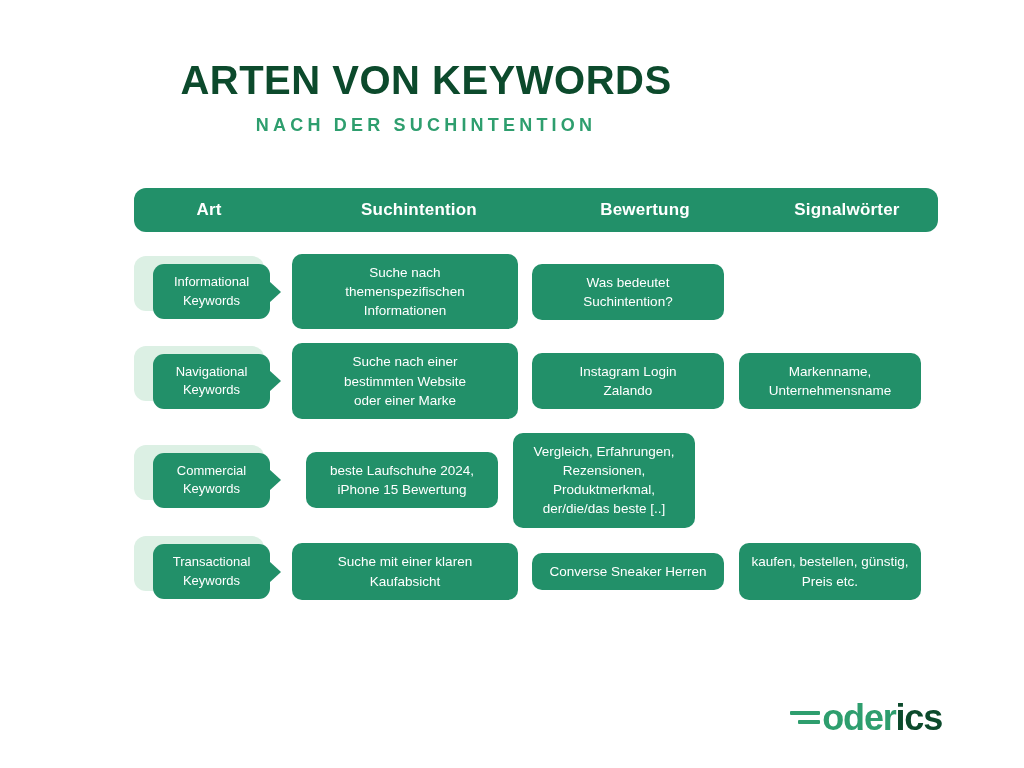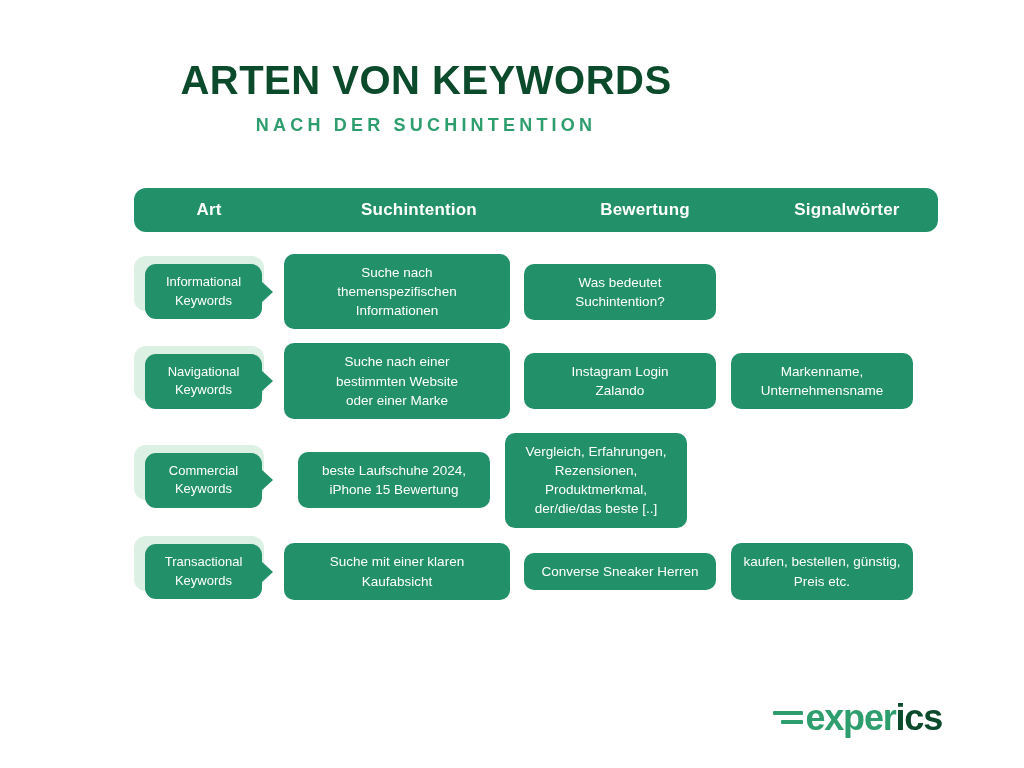--- a/index.html
+++ b/index.html
@@ -97,20 +97,21 @@
     position: relative;
   }
 
   
   .art-wrap {
     position: relative;
     width: 150px;
     flex: 0 0 150px;
     display: flex;
     align-items: center;
+    padding-left: 8px;
   }
   .art-plate {
     position: absolute;
     left: 0px;
     top: -8px;
     width: 130px;
     height: 100%;
     background: #dcf0e4;
     border-radius: 12px;
     z-index: 0;
@@ -245,15 +246,15 @@
   </div>
 
 </div>
 
 <div class="logo">
   <span class="logo-marks">
     <i></i>
       <i></i>
   </span>
   <span class="logo-text">
-    <span class="logo-exper">exper</span><span class="logo-ics">ics</span>
+    <span class="logo-exper">oder</span><span class="logo-ics">ics</span>
   </span>
 </div>
 
 </body></html>

